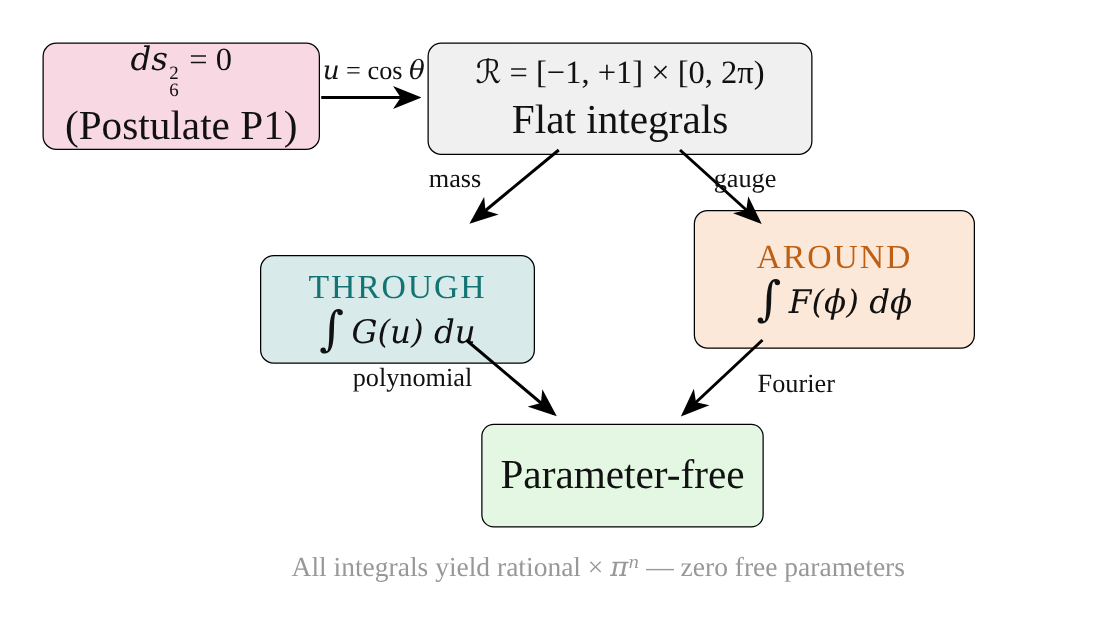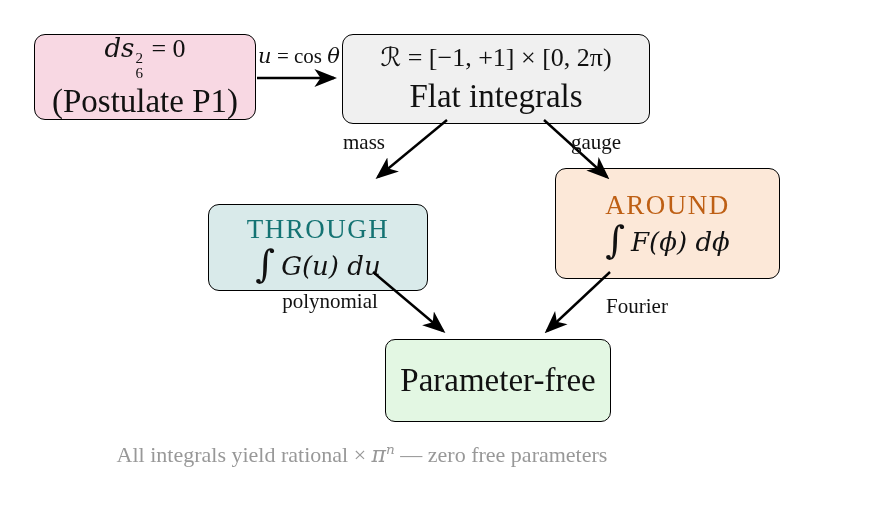--- a/index.html
+++ b/index.html
@@ -60,21 +60,21 @@
   #fourier-label    { left: 637px; top: 307px; }
 
   #edges-layer {
     position: absolute; left: 0; top: 0; width: 883px; height: 513px;
     z-index: 2; pointer-events: none;
   }
   #edges-layer line { stroke: var(--arrow, #000); stroke-width: 2.4px; }
 
   #footer-caption {
     position: absolute; left: 0; top: 441px; width: 724px;
-    text-align: center; font-size: 22px;
+    text-align: right; font-size: 22px;
     color: var(--footer-text, #989898); z-index: 1; white-space: nowrap;
   }
   #footer-caption sup { font-size: 0.62em; vertical-align: 0.55em; }
 </style>
 </head>
 <body>
 
 <div id="stage">
 
   <div class="node" id="postulate-node">

